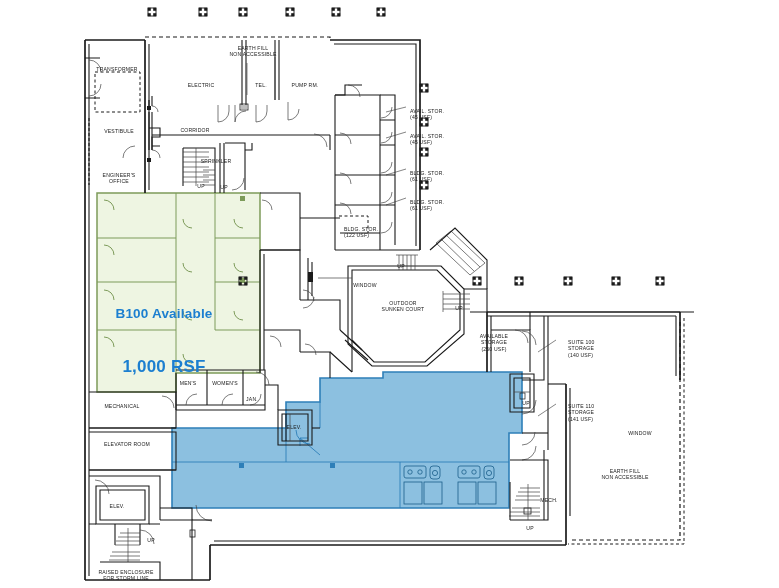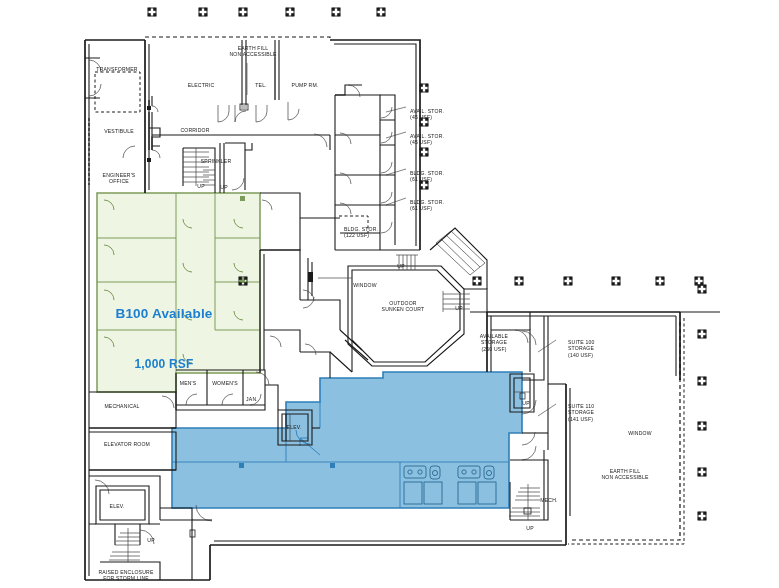--- a/index.html
+++ b/index.html
@@ -9,21 +9,20 @@
   }
   body {
     font-family: "Liberation Sans", sans-serif;
   }
   #plan-root {
     position: relative;
     width: 694px;
     height: 588px;
     background: #ffffff;
     overflow: hidden;
-    padding-left: 48px;
   }
   #plan-svg {
     position: absolute;
     left: 0;
     top: 0;
     width: 779px;
     height: 588px;
   }
   .lbl {
     position: absolute;
@@ -48,21 +47,21 @@
     white-space: pre;
     pointer-events: none;
   }
   .suite-label .line1 {
     font-size: 13.5px;
     font-weight: bold;
     letter-spacing: 0.2px;
     display: block;
   }
   .suite-label .line2 {
-    font-size: 12px;
+    font-size: 17px;
     font-weight: bold;
     letter-spacing: 0.2px;
     display: block;
   }
   .suite-label.avail {
     color: #1c7fd0;
   }
   .suite-label.gym {
     color: #ffffff;
   }

